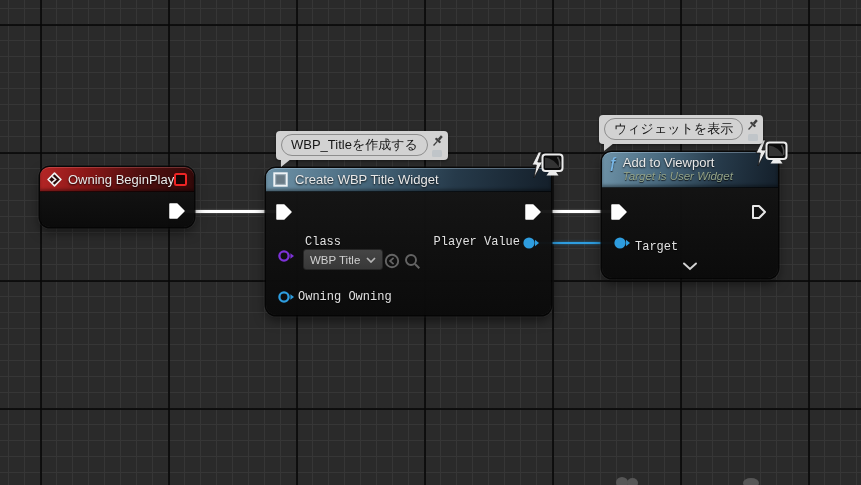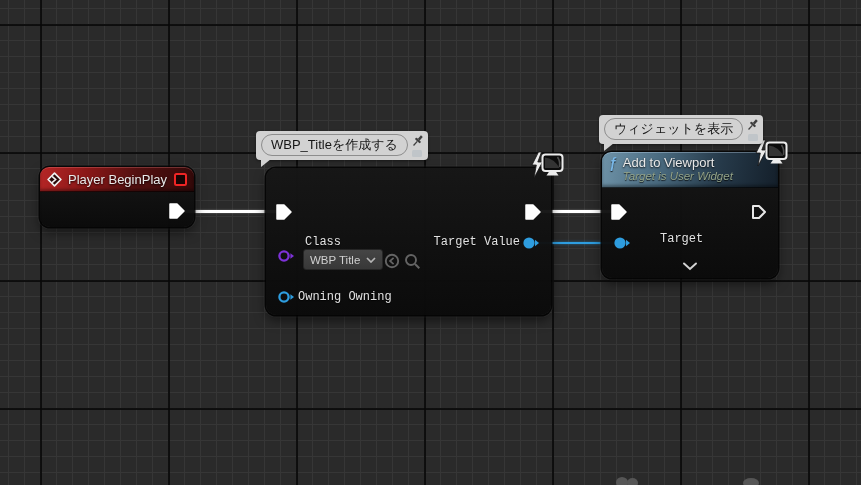--- a/index.html
+++ b/index.html
@@ -78,29 +78,36 @@
   <div class="wire-exec" style="left:182px;top:210px;width:98px;"></div>
   <div class="wire-exec" style="left:540px;top:210px;width:76px;"></div>
   <div class="wire-obj" style="left:534px;top:242px;width:84px;"></div>
 
   <div class="node" style="left:40px;top:167px;width:154px;height:60px;">
     <div class="node-header hdr-red" style="height:25px;">
       <svg width="15" height="15" viewBox="0 0 16 16" style="flex:none;">
         <path d="M8 1.2 L14.8 8 L8 14.8 L1.2 8 Z" fill="#2a0808" stroke="#f0f0f0" stroke-width="1.8" stroke-linejoin="round"></path>
         <path d="M6 5.2 L9.2 8 L6 10.8" stroke="#f0f0f0" stroke-width="1.7" fill="none" stroke-linecap="round"></path>
       </svg>
-      <span class="node-title" style="margin-left:6px;">Player BeginPlay</span>
+      <span class="node-title" style="margin-left:6px;">Owning BeginPlay</span>
       <span style="margin-left:auto;width:9px;height:9px;border:2.5px solid #ef2525;border-radius:2.5px;background:#180404;"></span>
     </div>
     <svg class="abs" style="left:128px;top:35px;" width="18" height="18" viewBox="0 0 18 18">
       <path d="M2,2 L9,2 L16,9 L9,16 L2,16 Z" fill="#ffffff" stroke="#ffffff" stroke-width="1.5" stroke-linejoin="round"></path>
     </svg>
   </div>
 
   <div class="node" style="left:266px;top:168px;width:285px;height:147px;">
+    <div class="node-header hdr-blue" style="height:24px;">
+      <svg width="15" height="15" viewBox="0 0 15 15" style="flex:none;">
+        <rect x="1.2" y="1.2" width="12.6" height="12.6" fill="#95a7b2" stroke="#eef2f5" stroke-width="1.8"></rect>
+        <rect x="3.2" y="3.2" width="8.6" height="8.6" fill="#6b7c87"></rect>
+      </svg>
+      <span class="node-title" style="margin-left:7px;">Create WBP Title Widget</span>
+    </div>
 
     <svg class="abs" style="left:9px;top:35px;" width="18" height="18" viewBox="0 0 18 18">
       <path d="M2,2 L9,2 L16,9 L9,16 L2,16 Z" fill="#ffffff" stroke="#ffffff" stroke-width="1.5" stroke-linejoin="round"></path>
     </svg>
     <svg class="abs" style="left:258px;top:35px;" width="18" height="18" viewBox="0 0 18 18">
       <path d="M2,2 L9,2 L16,9 L9,16 L2,16 Z" fill="#ffffff" stroke="#ffffff" stroke-width="1.5" stroke-linejoin="round"></path>
     </svg>
 
     <span class="pin-label" style="left:39px;top:67px;">Class</span>
     <svg class="abs" style="left:11px;top:81px;" width="18" height="14" viewBox="0 0 18 14">
@@ -115,21 +122,21 @@
     </div>
     <svg class="abs" style="left:118px;top:85px;" width="16" height="16" viewBox="0 0 16 16">
       <circle cx="8" cy="8" r="6.2" fill="none" stroke="#646464" stroke-width="1.9"></circle>
       <path d="M9.6 4.8 L6 8 L9.6 11.2" stroke="#646464" stroke-width="1.7" fill="none"></path>
     </svg>
     <svg class="abs" style="left:138px;top:85px;" width="17" height="17" viewBox="0 0 17 17">
       <circle cx="7" cy="7" r="5" fill="none" stroke="#646464" stroke-width="1.9"></circle>
       <line x1="11" y1="11" x2="15.3" y2="15.3" stroke="#646464" stroke-width="2"></line>
     </svg>
 
-    <span class="pin-label" style="right:31px;top:67px;">Target Value</span>
+    <span class="pin-label" style="right:31px;top:67px;">Player Value</span>
     <svg class="abs" style="left:256px;top:68px;" width="20" height="14" viewBox="0 0 20 14">
       <circle cx="7" cy="7" r="5.6" fill="#2e9ddf"></circle>
       <path d="M13 3.8 L17 7 L13 10.2 Z" fill="#2e9ddf"></path>
     </svg>
 
     <svg class="abs" style="left:11px;top:122px;" width="18" height="14" viewBox="0 0 18 14">
       <circle cx="7" cy="7" r="4.6" fill="none" stroke="#2e9ddf" stroke-width="2.3"></circle>
       <path d="M13.4 4.2 L17 7 L13.4 9.8 Z" fill="#2e9ddf"></path>
     </svg>
     <span class="pin-label" style="left:32px;top:122px;">Owning Owning</span>
@@ -146,42 +153,42 @@
     <svg class="abs" style="left:8px;top:51px;" width="18" height="18" viewBox="0 0 18 18">
       <path d="M2,2 L9,2 L16,9 L9,16 L2,16 Z" fill="#ffffff" stroke="#ffffff" stroke-width="1.5" stroke-linejoin="round"></path>
     </svg>
     <svg class="abs" style="left:148px;top:51px;" width="18" height="18" viewBox="0 0 18 18">
       <path d="M3,3 L9,3 L15,9 L9,15 L3,15 Z" fill="none" stroke="#e8e8e8" stroke-width="2" stroke-linejoin="round"></path>
     </svg>
     <svg class="abs" style="left:11px;top:84px;" width="20" height="14" viewBox="0 0 20 14">
       <circle cx="7" cy="7" r="5.6" fill="#2e9ddf"></circle>
       <path d="M13 3.8 L17 7 L13 10.2 Z" fill="#2e9ddf"></path>
     </svg>
-    <span class="pin-label" style="left:33px;top:80px;margin-left:25px;">Target</span>
+    <span class="pin-label" style="left:33px;top:88px;">Target</span>
     <svg class="abs" style="left:80px;top:110px;" width="16" height="9" viewBox="0 0 16 9">
       <path d="M2 1.5 L8 7 L14 1.5" stroke="#d2d2d2" stroke-width="2" fill="none" stroke-linecap="round"></path>
     </svg>
   </div>
 
   <svg class="abs" style="left:527px;top:151px;" width="37" height="31" viewBox="0 0 37 31">
     <path d="M11.5 1 L5 14 L9.3 14 L7 27 L15.5 11 L10.8 11 L14.5 1 Z" fill="#ececec" stroke="#141414" stroke-width="0.8"></path>
     <rect x="15.5" y="3.5" width="20" height="16.5" rx="3" fill="#0b0b0b" stroke="#ececec" stroke-width="2"></rect>
     <path d="M18 6.5 Q27 7.5 32.5 17 L18 17 Z" fill="#333333"></path>
     <path d="M30.5 6 q3 4.5 2 10" stroke="#4d4d4d" stroke-width="1.6" fill="none"></path>
     <path d="M22.5 20 L28.5 20 L31.5 24.5 L19.5 24.5 Z" fill="#ececec"></path>
   </svg>
   <svg class="abs" style="left:751px;top:139px;" width="37" height="31" viewBox="0 0 37 31">
     <path d="M11.5 1 L5 14 L9.3 14 L7 27 L15.5 11 L10.8 11 L14.5 1 Z" fill="#ececec" stroke="#141414" stroke-width="0.8"></path>
     <rect x="15.5" y="3.5" width="20" height="16.5" rx="3" fill="#0b0b0b" stroke="#ececec" stroke-width="2"></rect>
     <path d="M18 6.5 Q27 7.5 32.5 17 L18 17 Z" fill="#333333"></path>
     <path d="M30.5 6 q3 4.5 2 10" stroke="#4d4d4d" stroke-width="1.6" fill="none"></path>
     <path d="M22.5 20 L28.5 20 L31.5 24.5 L19.5 24.5 Z" fill="#ececec"></path>
   </svg>
 
-  <div class="bubble" style="left:256px;top:131px;justify-content:center;">
+  <div class="bubble" style="left:276px;top:131px;justify-content:center;">
     <span class="bubble-pill">WBP_Titleを作成する</span>
     <span class="bubble-side">
       <svg width="13" height="14" viewBox="0 0 13 14">
         <g transform="rotate(42 6.5 7)" fill="#3e3e3e">
           <rect x="5.3" y="0.5" width="2.4" height="4.6"></rect>
           <rect x="3.2" y="5.1" width="6.6" height="2.3" rx="1"></rect>
           <rect x="5.9" y="7.4" width="1.3" height="5.6"></rect>
         </g>
       </svg>
       <span class="bubble-mini"></span>

